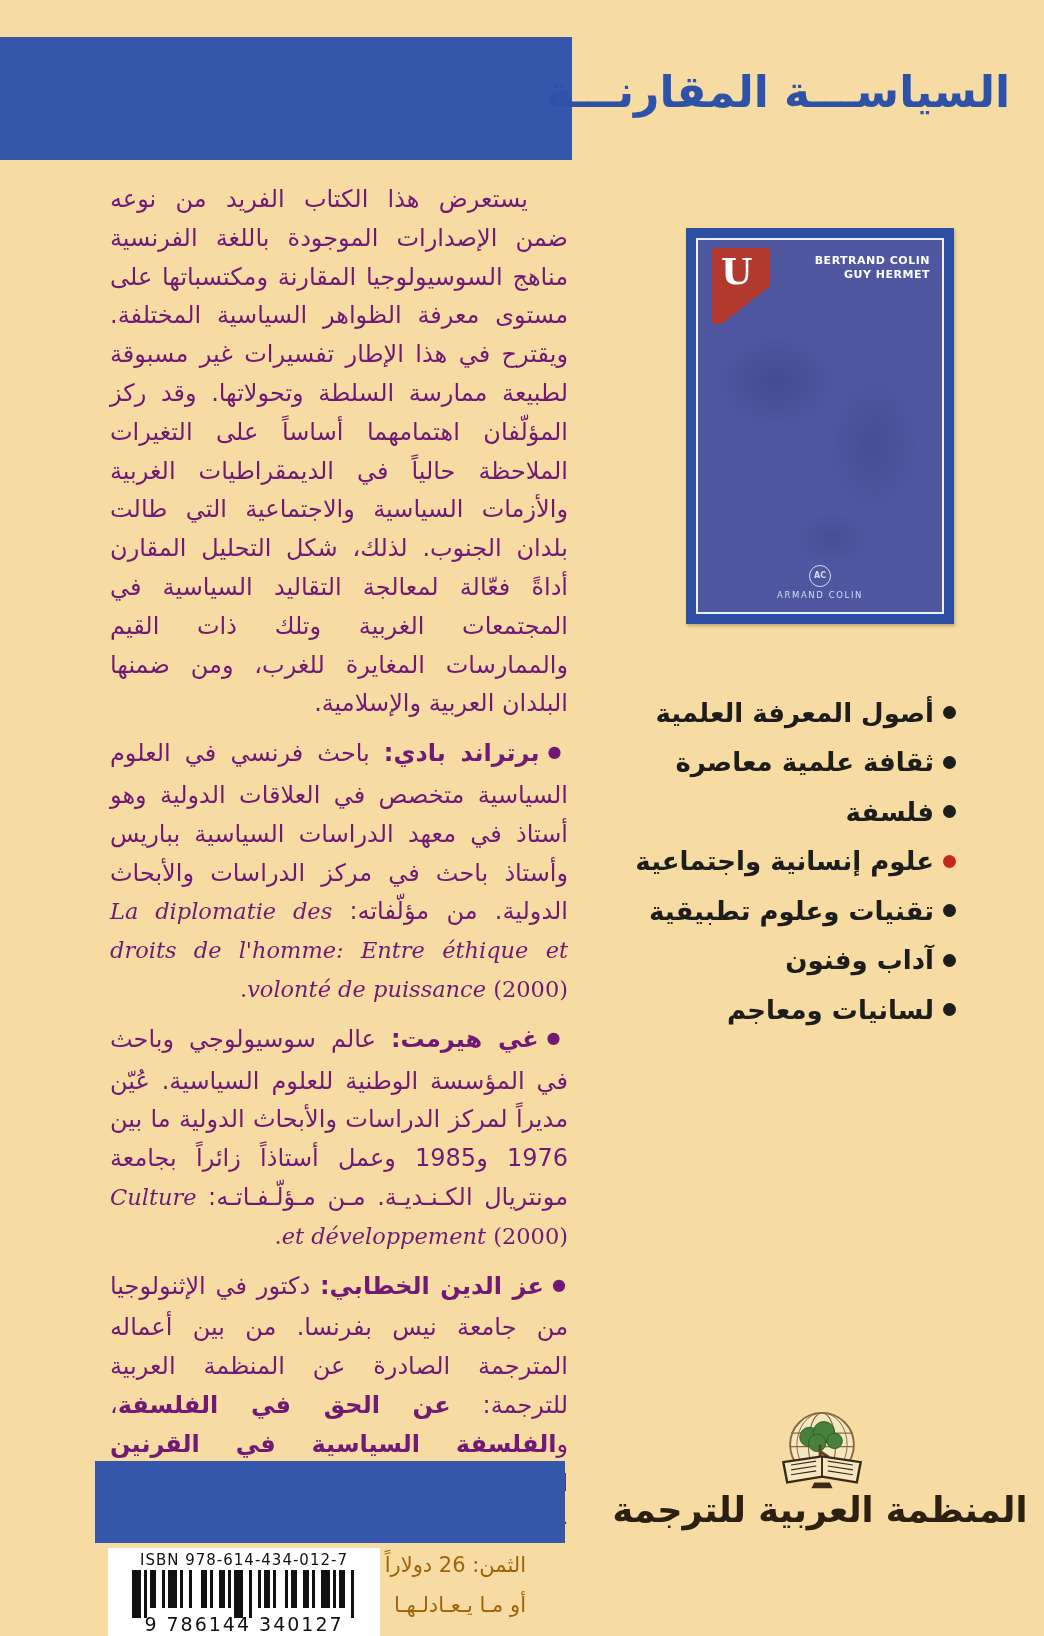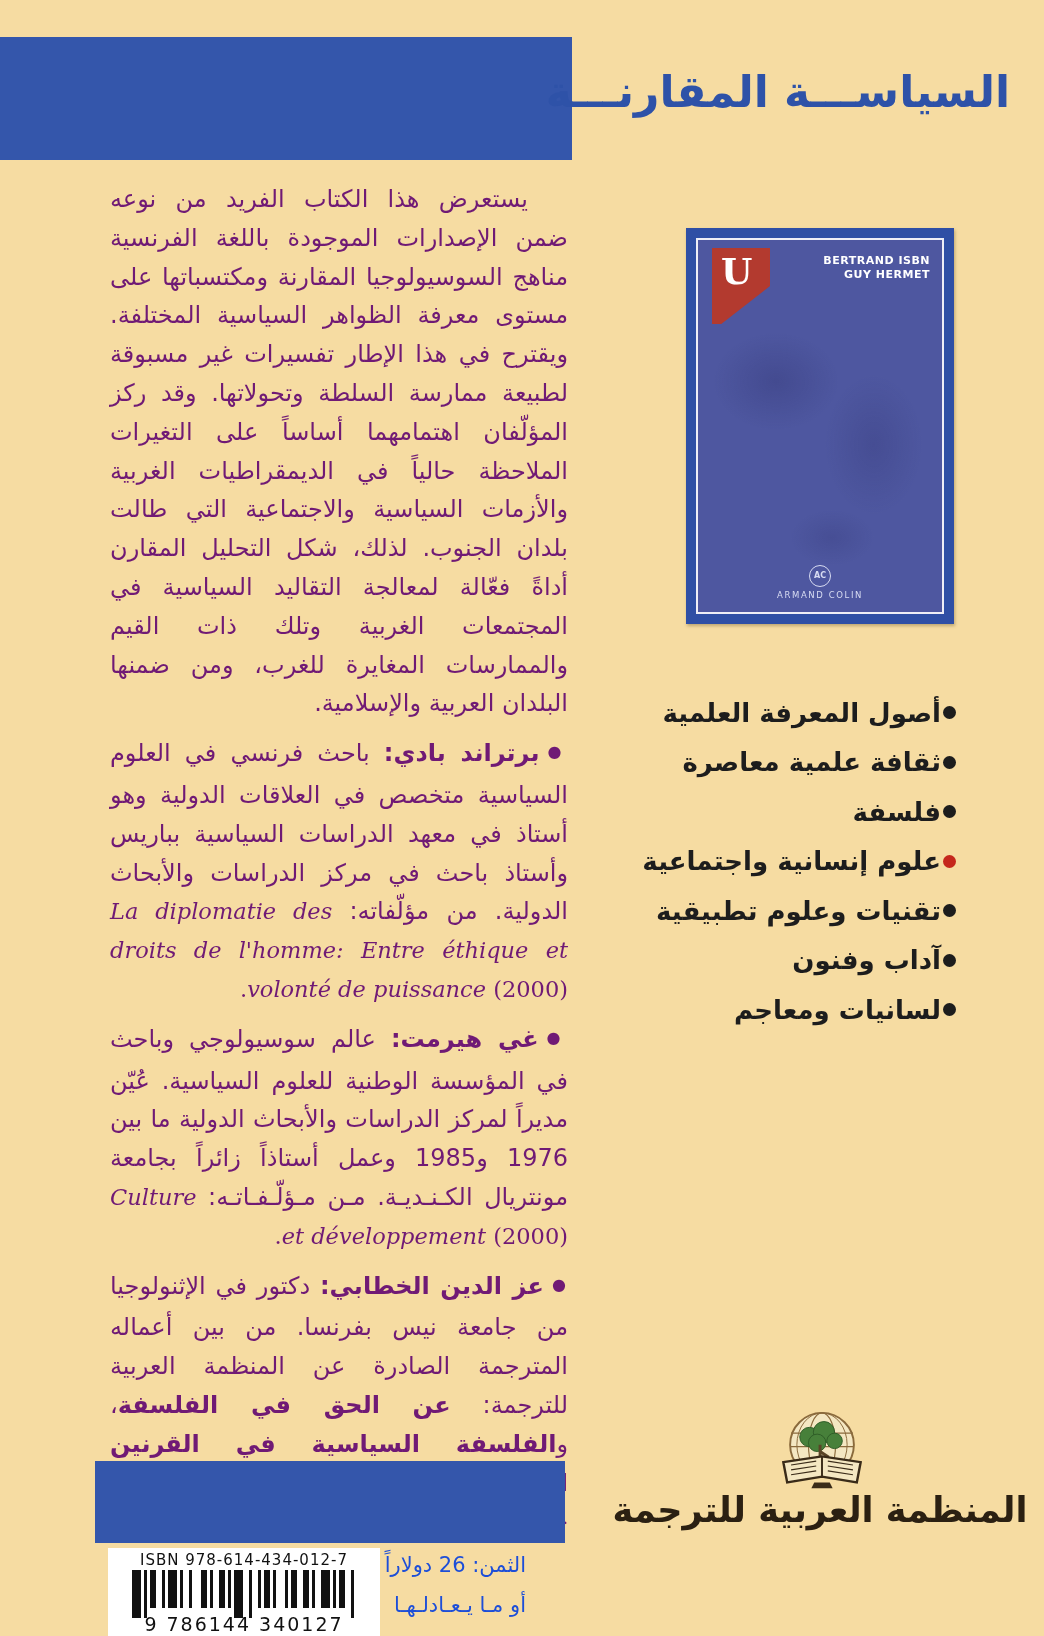--- a/index.html
+++ b/index.html
@@ -40,42 +40,42 @@
   .cover-title{position:absolute;top:128px;left:0;right:0;text-align:center;color:#EDEDF8;
          font-family:"DejaVu Serif",serif;font-size:29px;line-height:41px;}
   .cover-pub{position:absolute;bottom:12px;left:0;right:0;text-align:center;color:#D8DCF2;}
   .pub-mark{width:20px;height:20px;border:1.5px solid #D8DCF2;border-radius:50%;
          margin:0 auto 3px;font-size:8px;line-height:20px;font-weight:bold;}
   .pub-name{font-size:8.5px;letter-spacing:1.6px;}
 
   
   .cats{position:absolute;top:688px;right:88px;margin:0;padding:0;list-style:none;
         direction:rtl;text-align:right;}
-  .cats li{height:49.5px;display:flex;align-items:center;gap:2px;
+  .cats li{height:49.5px;display:flex;align-items:center;gap:9px;
         font-weight:bold;font-size:26px;color:#1D1D1D;}
   .cat-bullet{width:13px;height:13px;border-radius:50%;background:#1D1D1D;flex:none;}
 
   
   .org-logo{position:absolute;left:764px;top:1406px;width:116px;height:92px;}
   .org-name{position:absolute;top:1490px;left:600px;width:440px;text-align:center;
         direction:rtl;font-size:35px;font-weight:bold;color:#2B2012;}
 
   
   .bottombar{position:absolute;left:95px;top:1461px;width:470px;height:82px;background:#3456AB;}
   .barcode-box{position:absolute;left:108px;top:1548px;width:272px;height:88px;background:#fff;
         padding-top:3px;box-sizing:border-box;}
   .isbn-label{text-align:center;font-size:15px;color:#111;letter-spacing:1px;white-space:nowrap;}
   .bars{display:flex;align-items:flex-start;justify-content:center;height:42px;margin-top:1px;}
   .bars span{display:block;height:38px;}
   .bars span.bar{background:#111;}
   .bars span.tall{height:48px;}
   .barcode-digits{text-align:center;font-size:19px;color:#111;letter-spacing:2px;
         margin-top:1px;white-space:nowrap;}
   .price{position:absolute;left:396px;top:1545px;width:130px;direction:rtl;text-align:right;
-        font-size:21px;color:#1d4ed8;line-height:40px;white-space:nowrap;}
+        font-size:21px;color:#a16207;line-height:40px;white-space:nowrap;}
 </style>
 </head>
 <body>
 
 <div class="page">
 
   <div class="topbar"></div>
   <h1 class="main-title">السياســـة المقارنـــة</h1>
 
   <div class="blurb">
@@ -84,21 +84,21 @@
     <p><span class="par-bullet">●</span><span class="rich"><span class="b">غي هيرمت:</span><span> عالم سوسيولوجي وباحث في المؤسسة الوطنية للعلوم السياسية. عُيّن مديراً لمركز الدراسات والأبحاث الدولية ما بين 1976 و1985 وعمل أستاذاً زائراً بجامعة مونتريال الكـنـديـة. مـن مـؤلّـفـاتـه: </span><span class="i latin">Culture et développement</span><span class="latin"> (2000).</span></span></p>
     <p><span class="par-bullet">●</span><span class="rich"><span class="b">عز الدين الخطابي:</span><span> دكتور في الإثنولوجيا من جامعة نيس بفرنسا. من بين أعماله المترجمة الصادرة عن المنظمة العربية للترجمة: </span><span class="b">عن الحق في الفلسفة</span><span>، و</span><span class="b">الفلسفة السياسية في القرنين التاسع عشر والعشرين</span><span> الذي حاز على جائزة المغرب للكتاب لسنة 2011 مناصفة.</span></span></p>
   </div>
 
   <div class="cover">
     <div class="cover-inner">
       <div class="cover-corner">
         <span class="u-letter">U</span>
       </div>
       <div class="cover-authors">
-        <div>BERTRAND ISBN</div>
+        <div>BERTRAND COLIN</div>
         <div>GUY HERMET</div>
       </div>
       <div class="cover-pub">
         <div class="pub-mark">AC</div>
         <div class="pub-name">ARMAND COLIN</div>
       </div>
     </div>
   </div>
 
   <ul class="cats">

